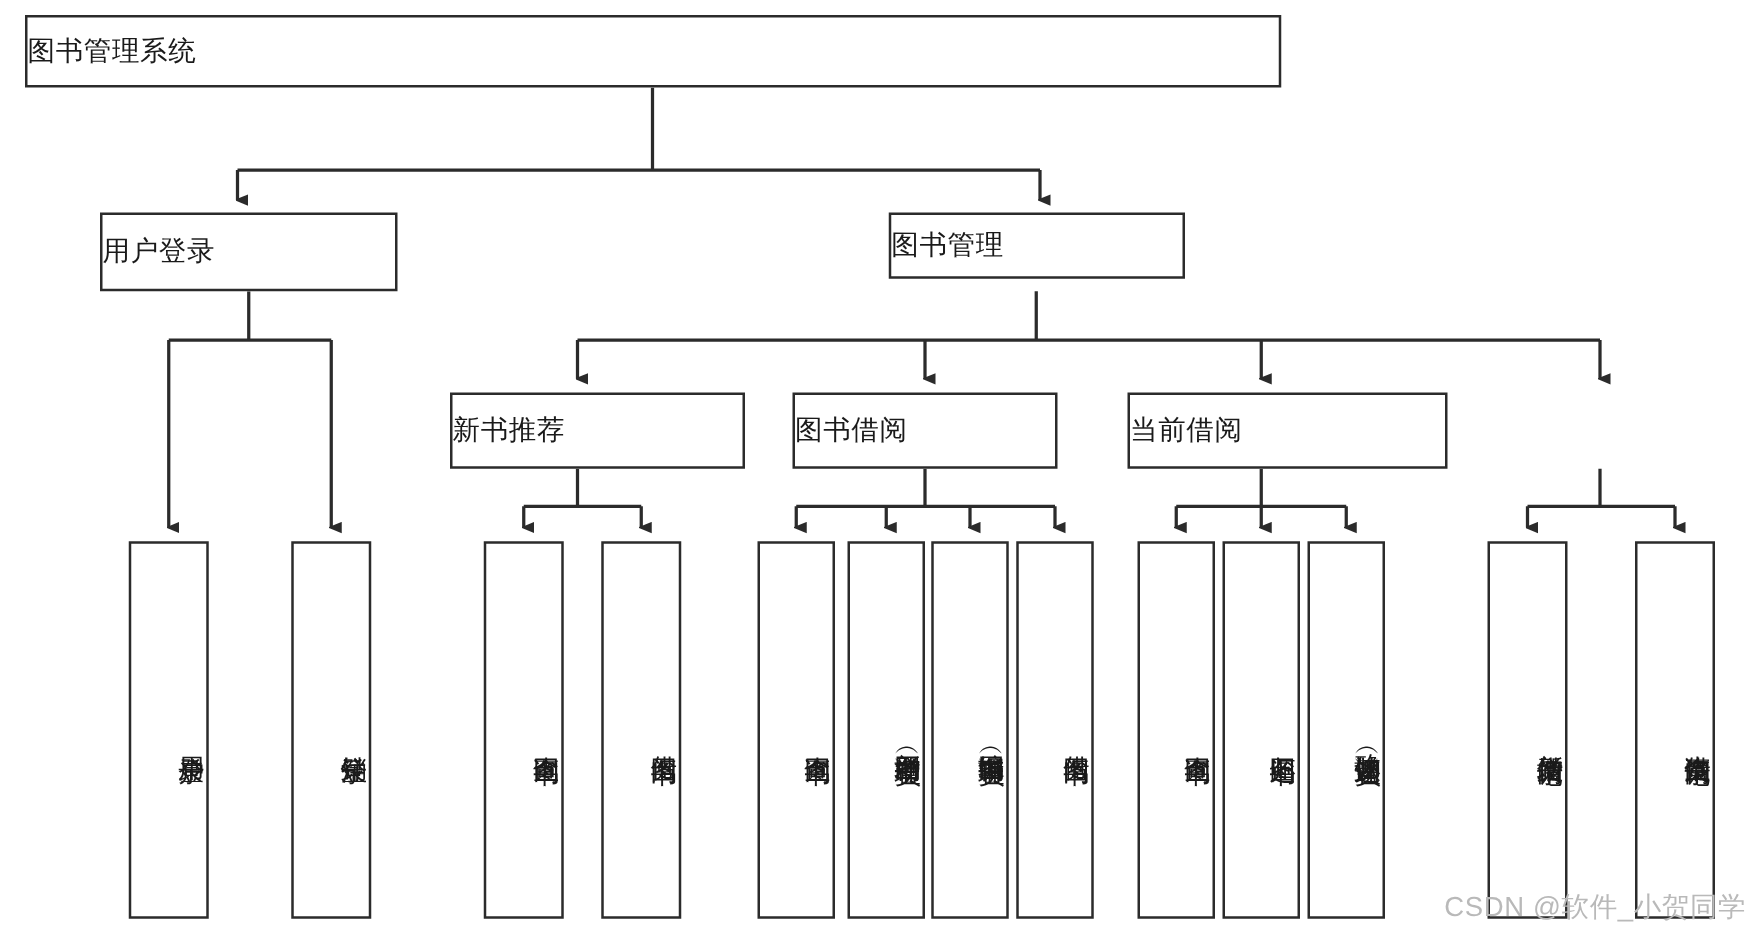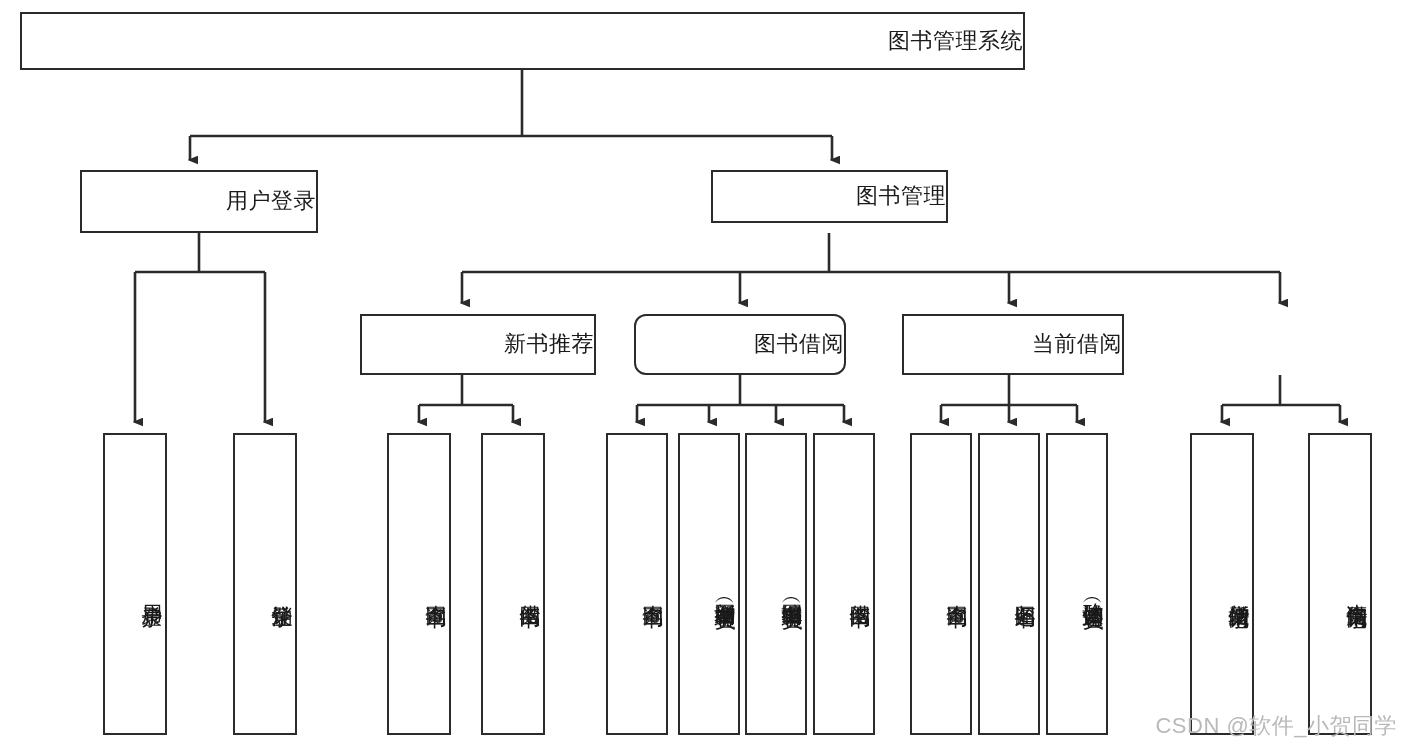--- a/index.html
+++ b/index.html
@@ -23,21 +23,21 @@
     height: 747px;
     pointer-events: none;
   }
   .node {
     position: absolute;
     box-sizing: border-box;
     border: 2px solid #2b2b2b;
     background: #ffffff;
     display: flex;
     align-items: center;
-    justify-content: flex-end;
+    justify-content: flex-start;
     color: #1a1a1a;
   }
   .node.h {
     font-size: 22px;
     line-height: 1.2;
     letter-spacing: 0.5px;
   }
   .node.v {
     font-size: 21px;
     line-height: 1.28;
@@ -126,24 +126,24 @@
   <div class="node h" style="left:80px; top:170px; width:238px; height:63px;">
     <span>用户登录</span>
   </div>
   <div class="node h" style="left:711px; top:170px; width:237px; height:53px;">
     <span>图书管理</span>
   </div>
 
   <div class="node h" style="left:360px; top:314px; width:236px; height:61px;">
     <span>新书推荐</span>
   </div>
-  <div class="node h" style="left:634px; top:314px; width:212px; height:61px;border-radius:12px;">
+  <div class="node h" style="left:634px; top:314px; width:212px; height:61px;">
     <span>图书借阅</span>
   </div>
-  <div class="node h" style="left:902px; top:314px; width:222px; height:61px;">
+  <div class="node h" style="left:902px; top:314px; width:256px; height:61px;">
     <span>当前借阅</span>
   </div>
 
   <div class="node v" style="left:103px; top:433px; width:64px; height:302px;">
     <span class="vtext">用户登录</span>
   </div>
   <div class="node v" style="left:233px; top:433px; width:64px; height:302px;">
     <span class="vtext">注销登录</span>
   </div>
 

